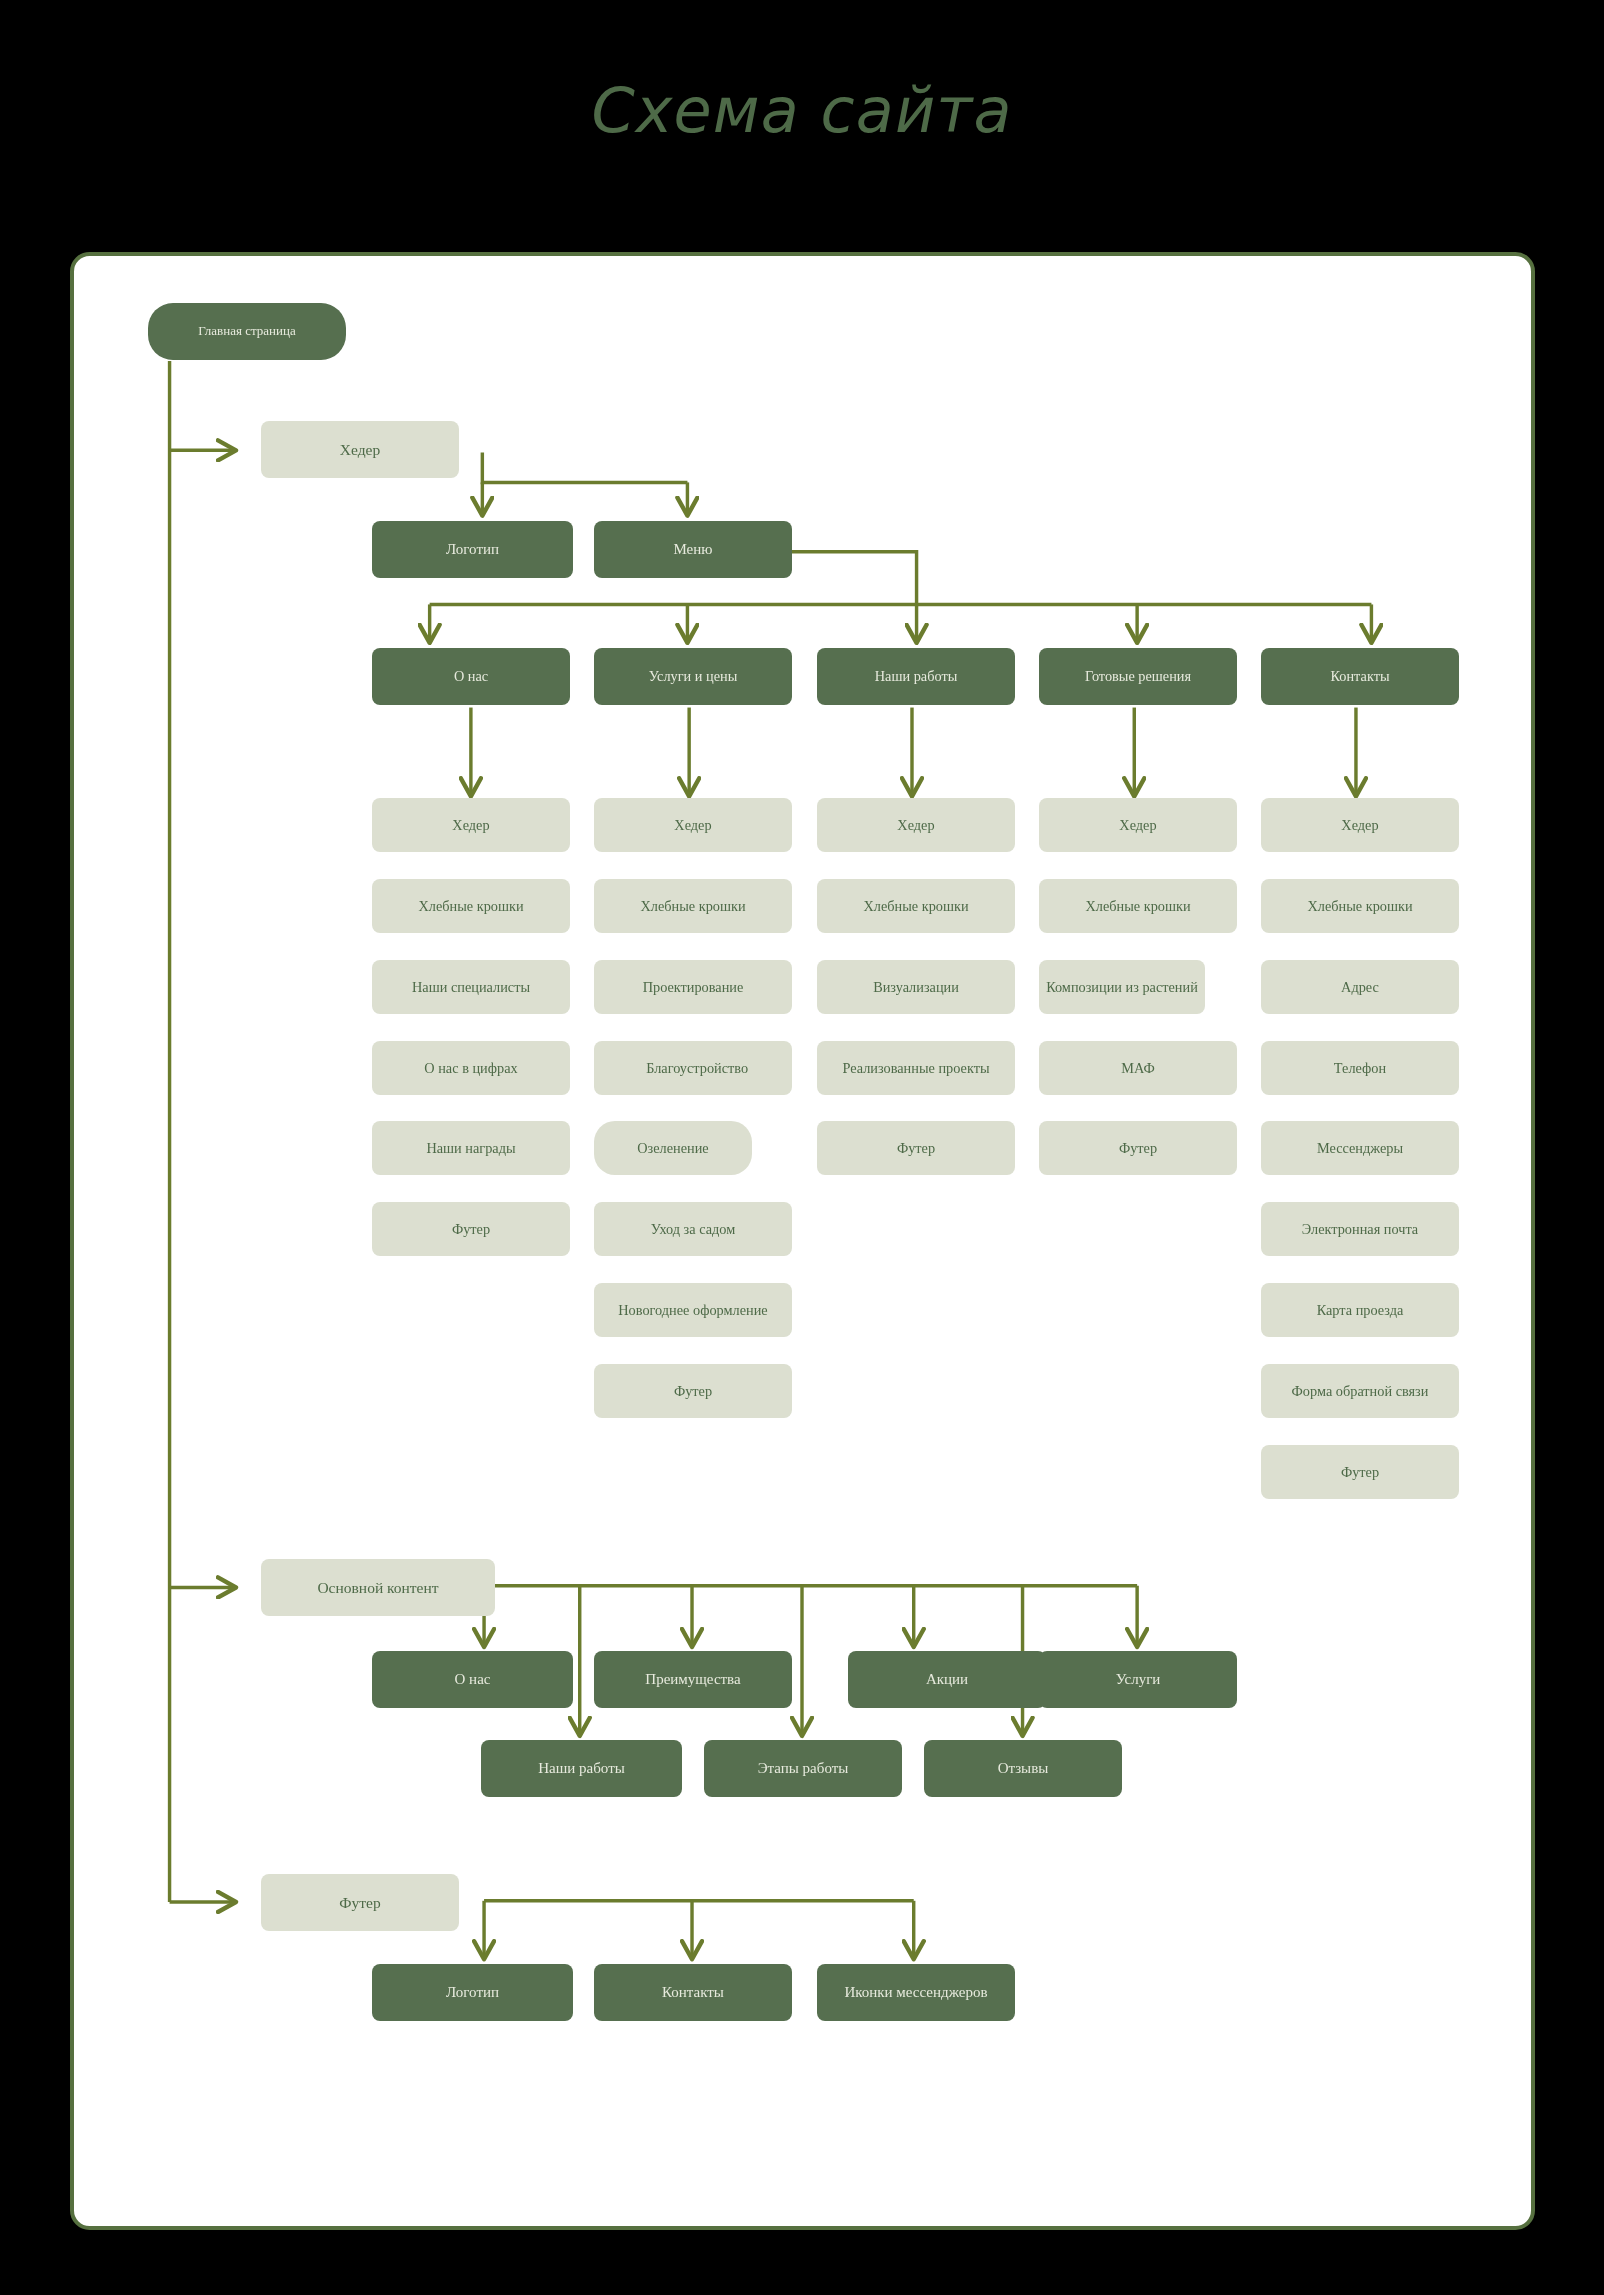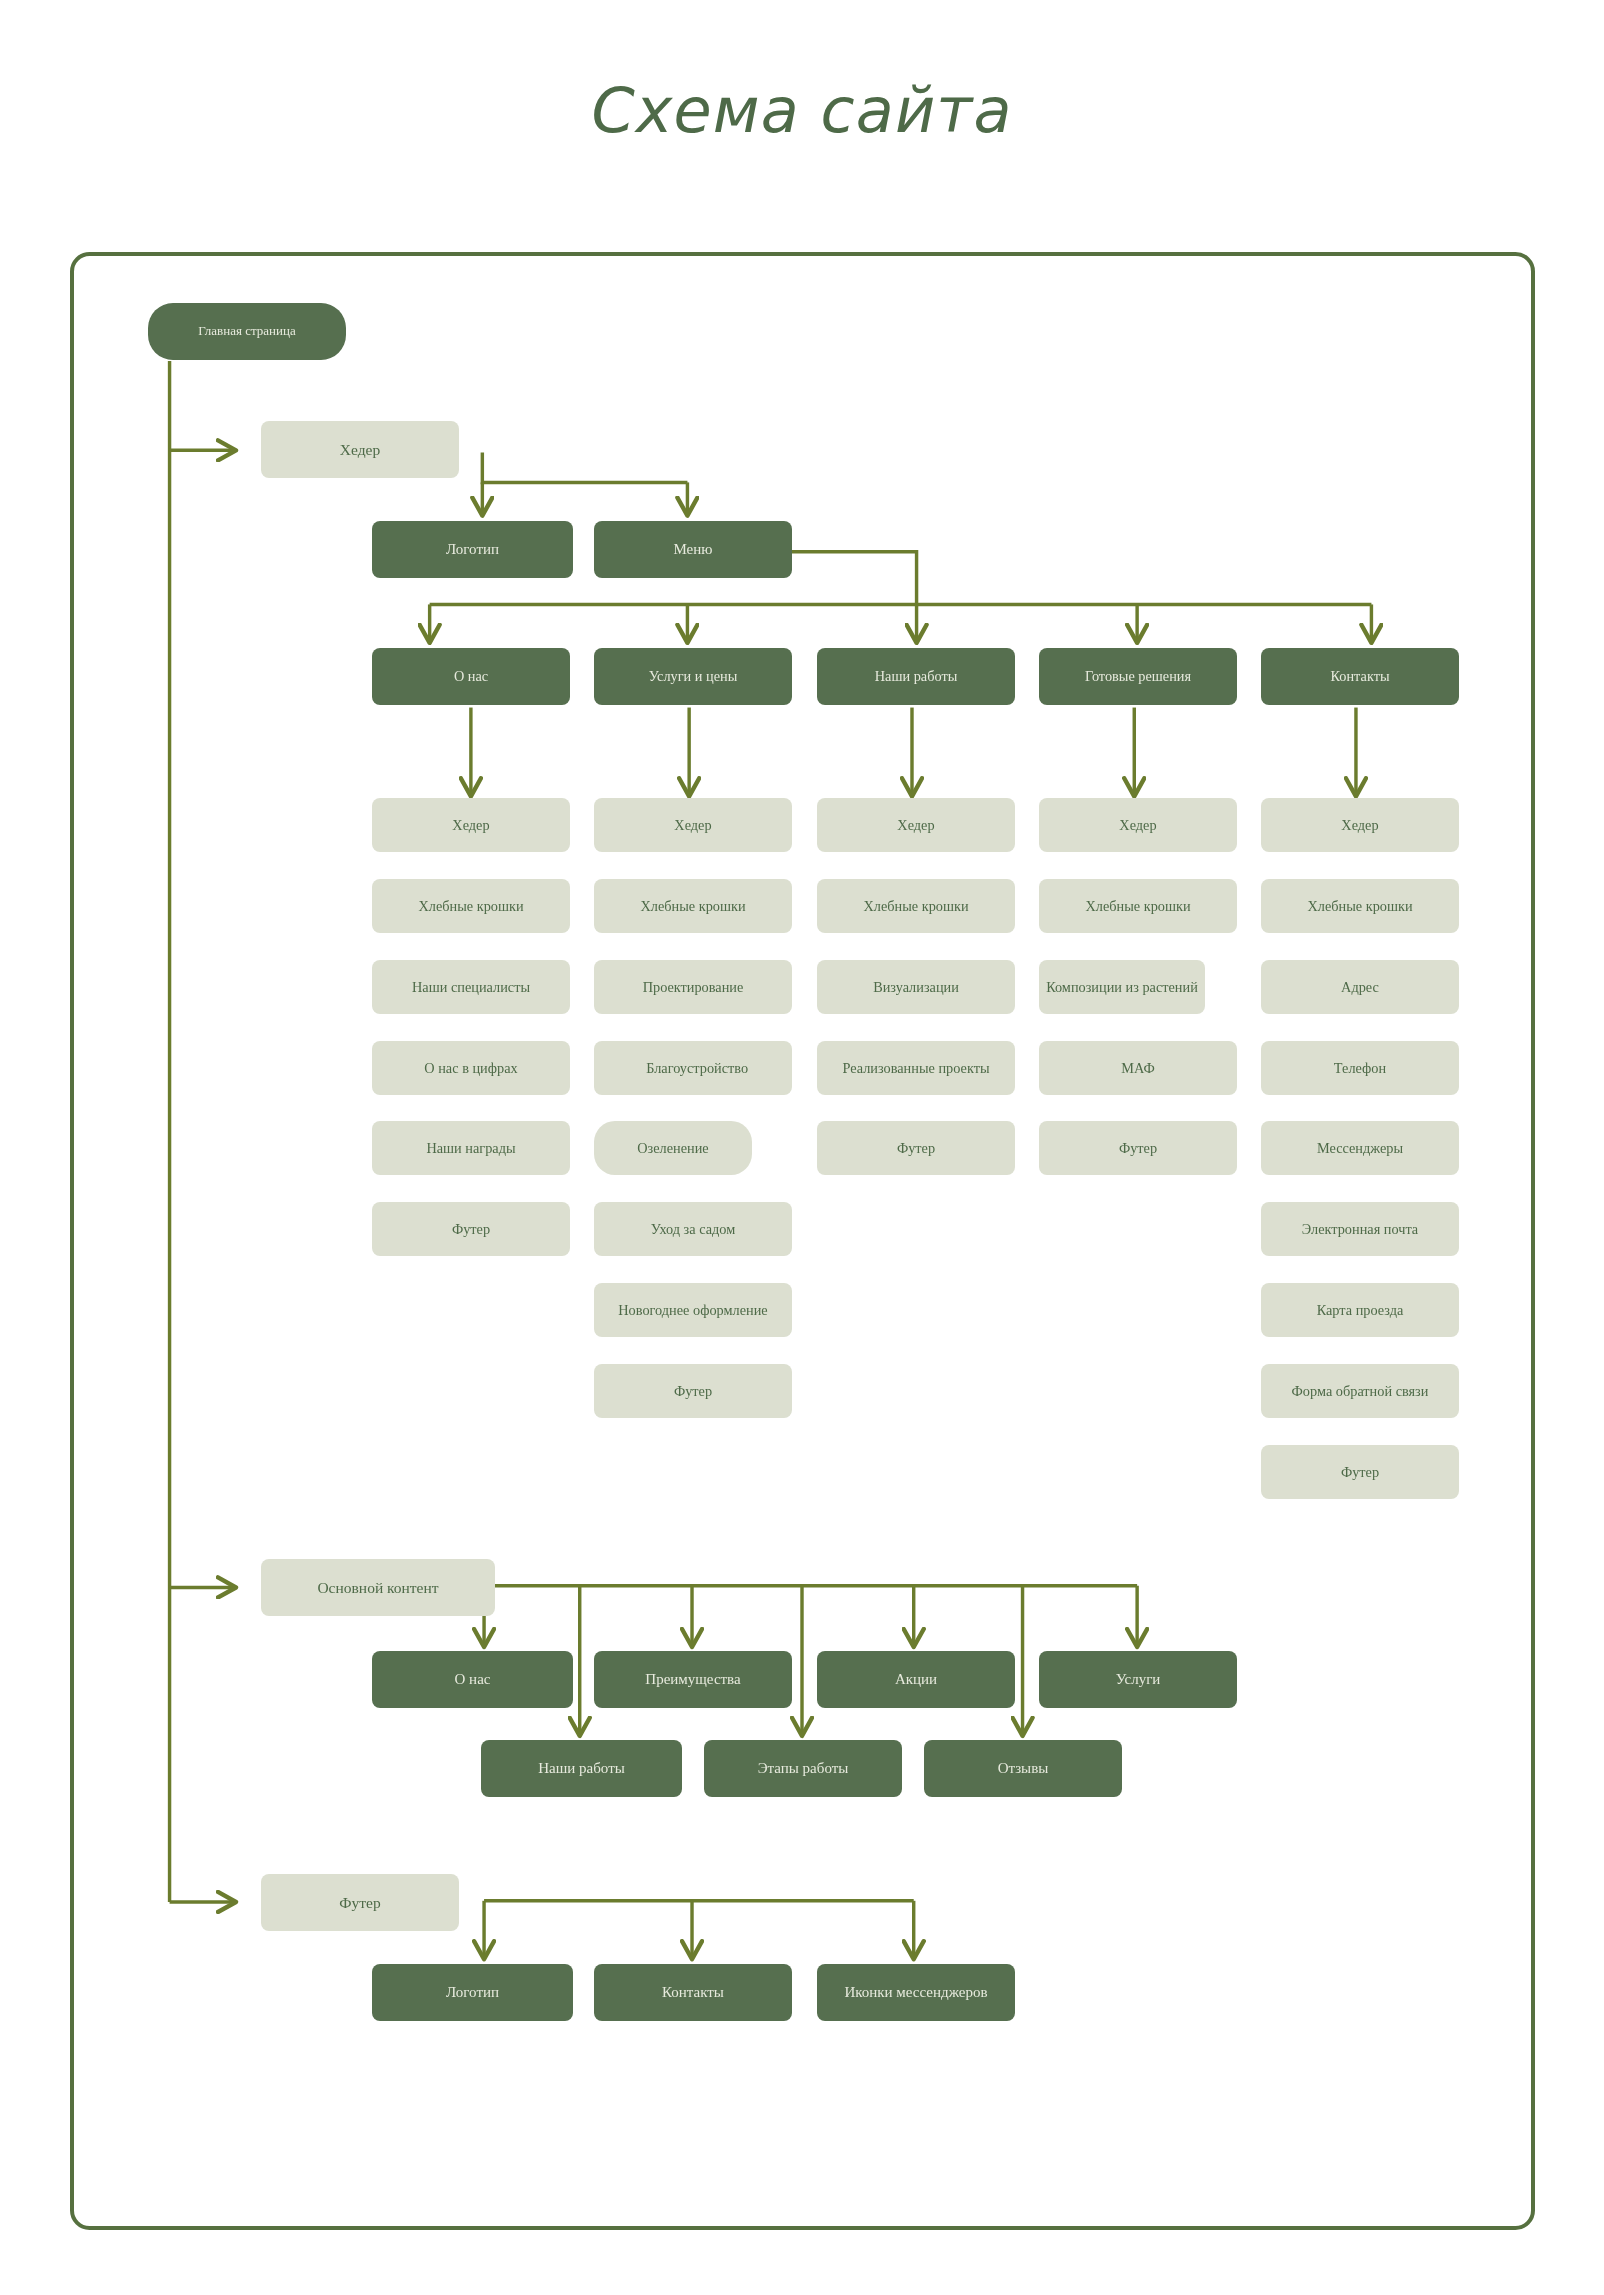--- a/index.html
+++ b/index.html
@@ -5,21 +5,21 @@
   * { box-sizing: border-box; margin: 0; padding: 0; }
   html, body {
     width: 1604px; height: 2295px;
     background: #dfe1d5;
     font-family: "Liberation Serif", "DejaVu Serif", serif;
     overflow: hidden;
   }
   #page {
     position: relative;
     width: 1604px; height: 2295px;
-    background: #ffffff;
+    background: #000000;
   }
   #title {
     position: absolute;
     left: 0; top: 74px;
     width: 1604px;
     text-align: center;
     font-family: "DejaVu Sans", sans-serif;
     font-style: italic;
     font-weight: 300;
     font-size: 62px;
@@ -168,21 +168,21 @@
   <div class="node light s-leaf" style="left:1261px;top:1121px;width:198px;height:54px;">Мессенджеры</div>
   <div class="node light s-leaf" style="left:1261px;top:1202px;width:198px;height:54px;">Электронная почта</div>
   <div class="node light s-leaf" style="left:1261px;top:1283px;width:198px;height:54px;">Карта проезда</div>
   <div class="node light s-leaf" style="left:1261px;top:1364px;width:198px;height:54px;">Форма обратной связи</div>
   <div class="node light s-leaf" style="left:1261px;top:1445px;width:198px;height:54px;">Футер</div>
 
   <div class="node light s-sec" style="left:261px;top:1559px;width:234px;height:57px;">Основной контент</div>
 
   <div class="node dark s-mid" style="left:372px;top:1651px;width:201px;height:57px;">О нас</div>
   <div class="node dark s-mid" style="left:594px;top:1651px;width:198px;height:57px;">Преимущества</div>
-  <div class="node dark s-mid" style="left:817px;top:1651px;width:198px;height:57px;">Акции</div>
+  <div class="node dark s-mid" style="left:848px;top:1651px;width:198px;height:57px;">Акции</div>
   <div class="node dark s-mid" style="left:1039px;top:1651px;width:198px;height:57px;">Услуги</div>
 
   <div class="node dark s-mid" style="left:481px;top:1740px;width:201px;height:57px;">Наши работы</div>
   <div class="node dark s-mid" style="left:704px;top:1740px;width:198px;height:57px;">Этапы работы</div>
   <div class="node dark s-mid" style="left:924px;top:1740px;width:198px;height:57px;">Отзывы</div>
 
   <div class="node light s-sec" style="left:261px;top:1874px;width:198px;height:57px;">Футер</div>
 
   <div class="node dark s-mid" style="left:372px;top:1964px;width:201px;height:57px;">Логотип</div>
   <div class="node dark s-mid" style="left:594px;top:1964px;width:198px;height:57px;">Контакты</div>

